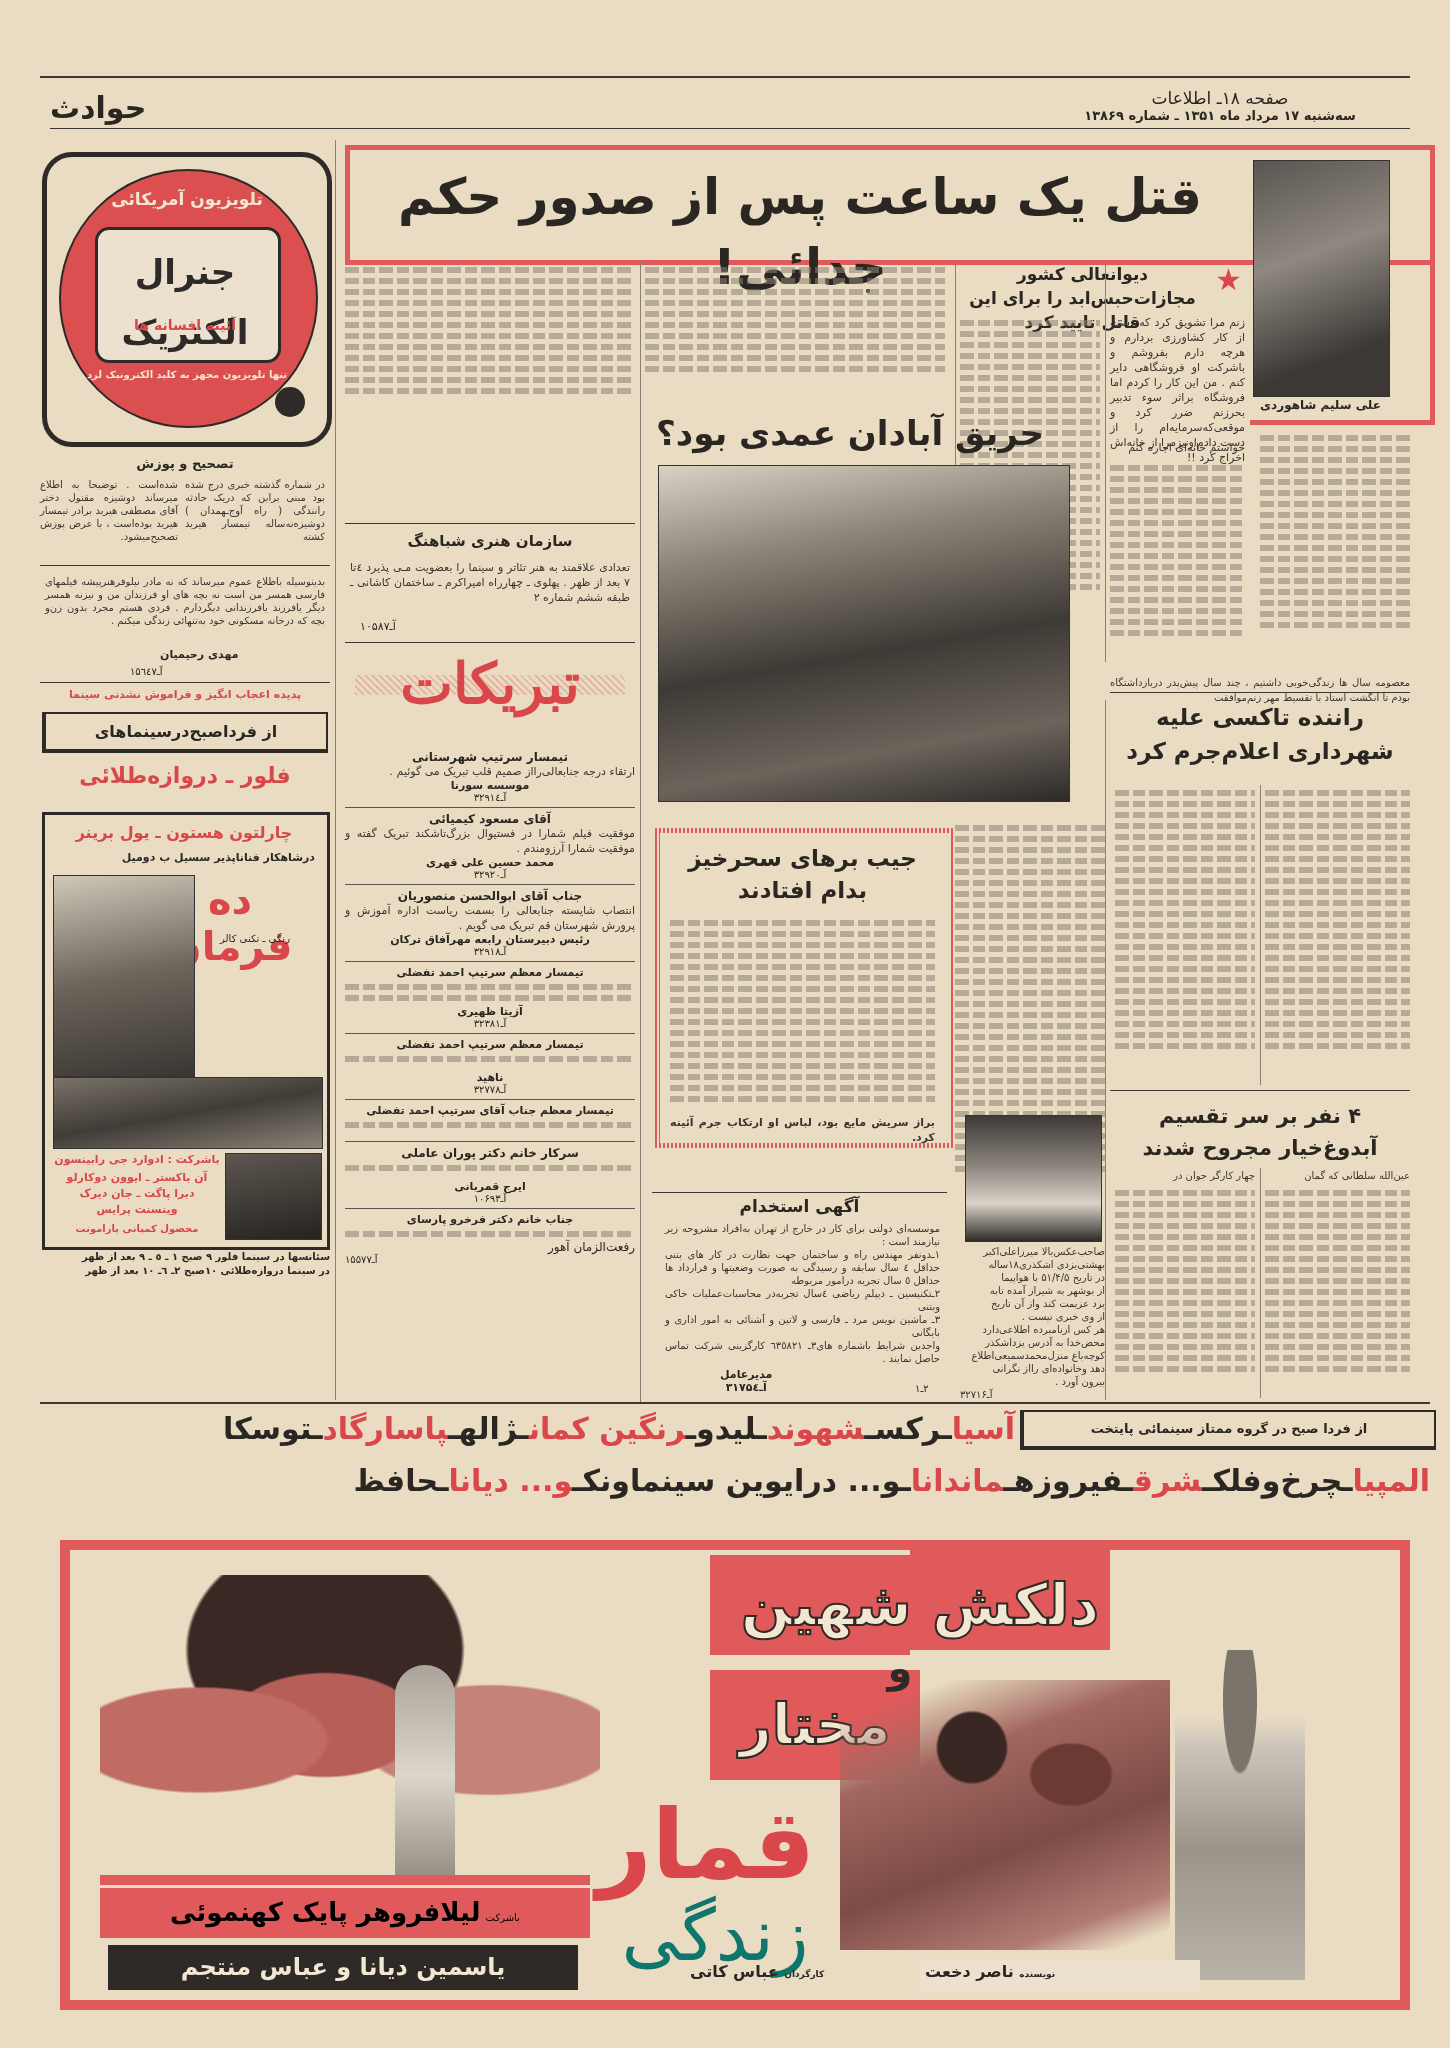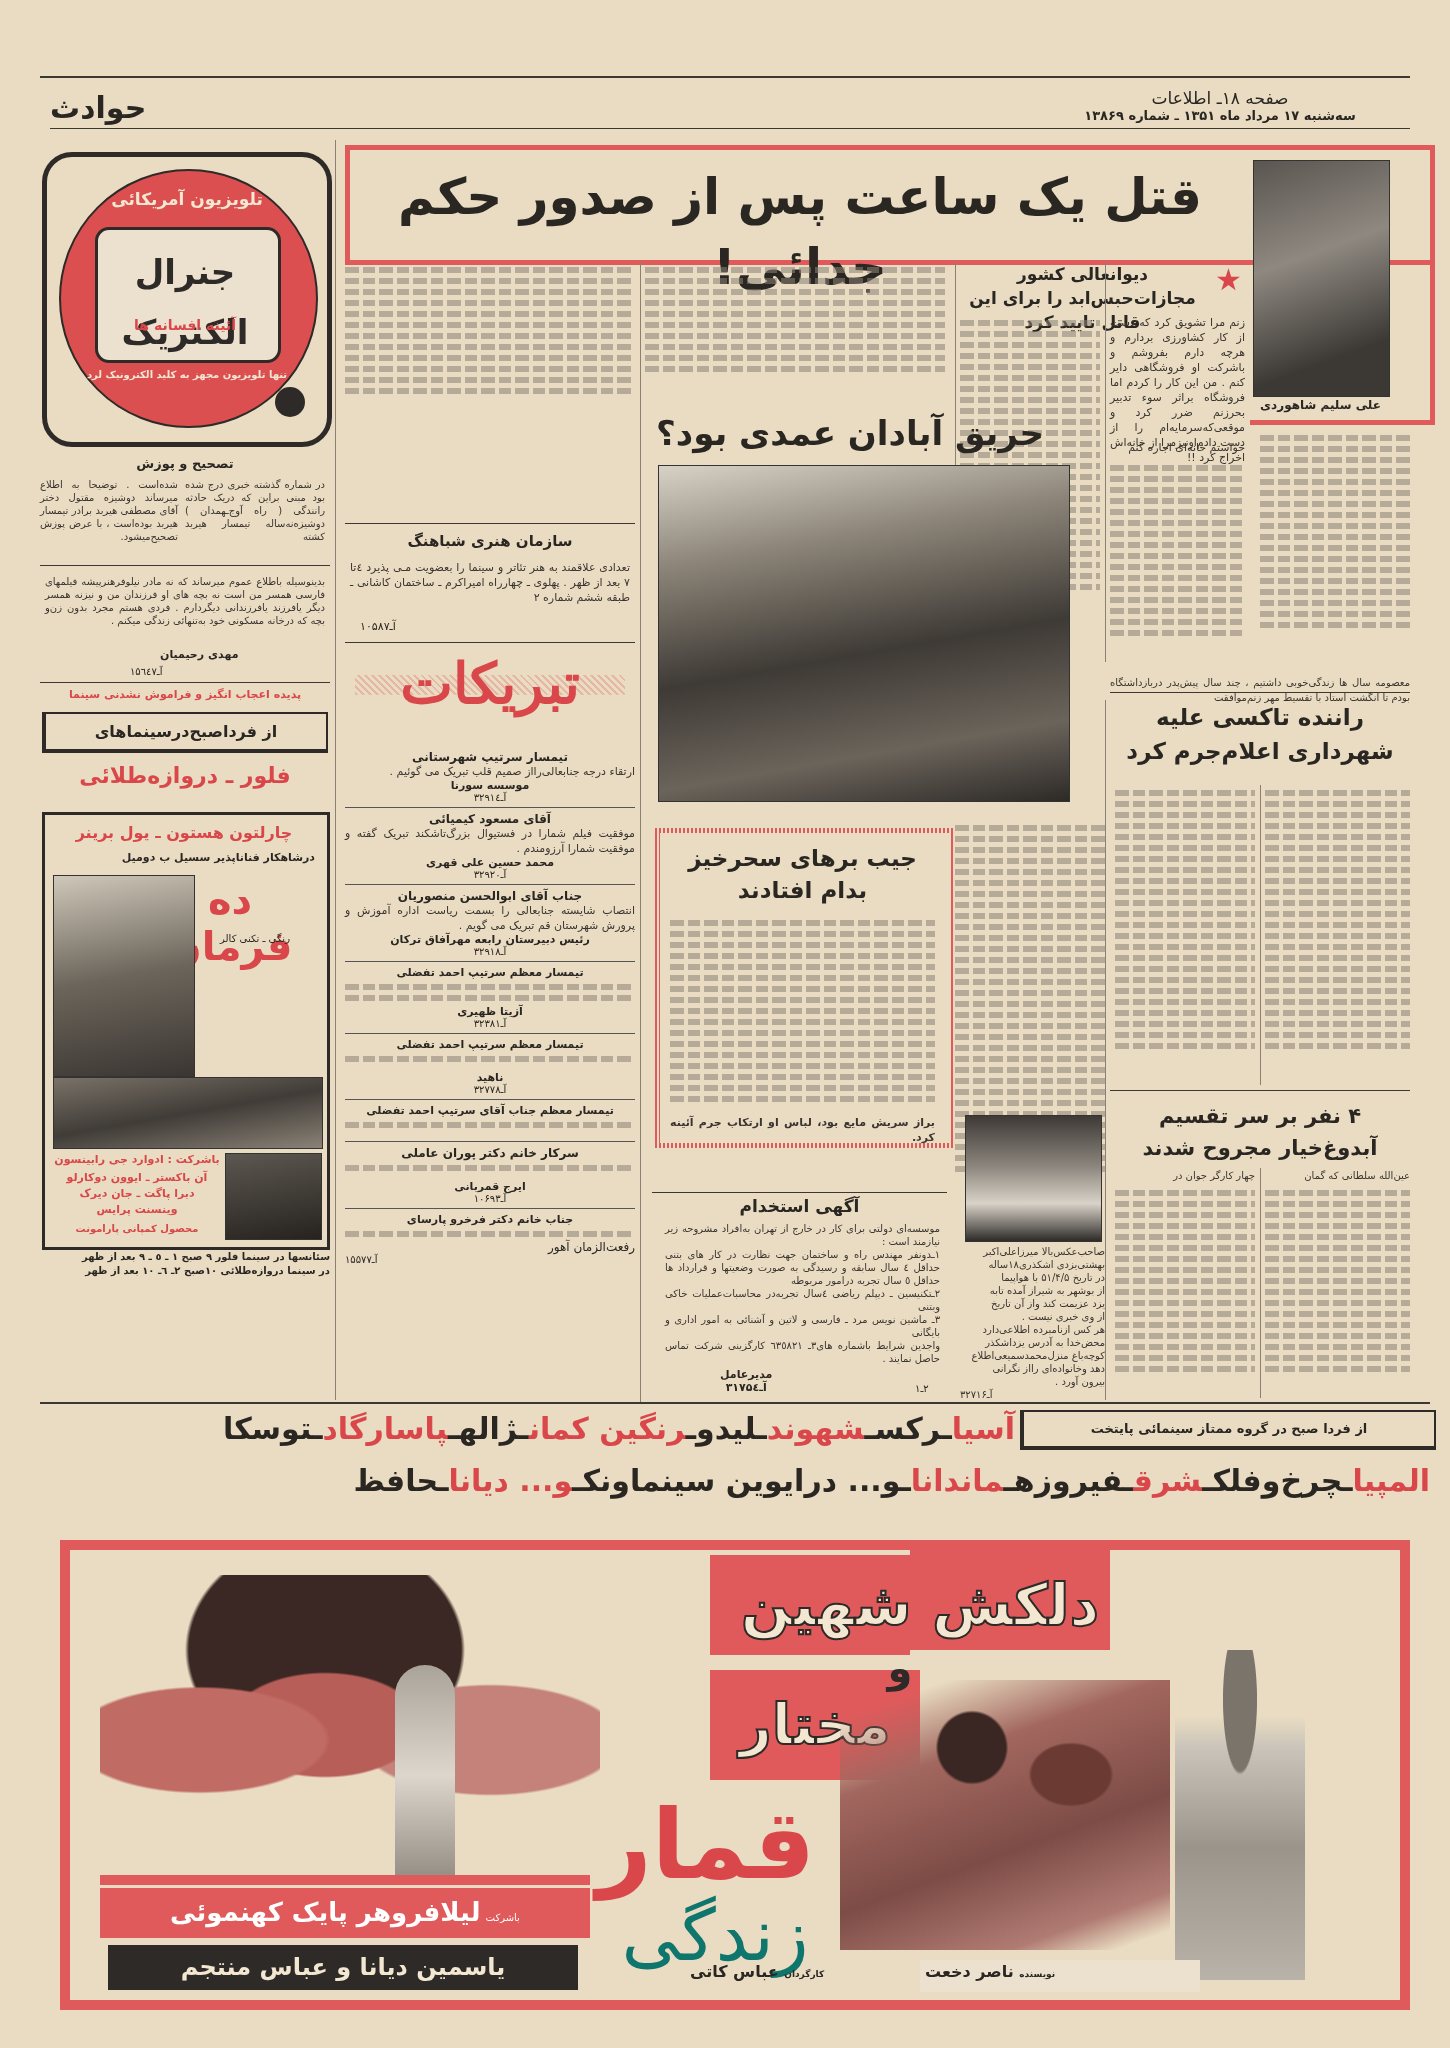--- a/index.html
+++ b/index.html
@@ -459,21 +459,21 @@
   <span class="red">آسیا</span><span>ـ</span><span>رکس</span><span>ـ</span><span class="red">شهوند</span><span>ـ</span><span>لیدو</span><span>ـ</span><span class="red">رنگین کمان</span><span>ـ</span><span>ژاله</span><span>ـ</span><span class="red">پاسارگاد</span><span>ـ</span><span>توسکا</span>
 </div>
 <div class="abs ad-list-row" style="left:40px;top:1458px;width:1390px;font-size:30px;line-height:46px;white-space:nowrap;direction:rtl;text-align:right;">
   <span class="red">المپیا</span><span>ـ</span><span>چرخ‌وفلک</span><span>ـ</span><span class="red">شرق</span><span>ـ</span><span>فیروزه</span><span>ـ</span><span class="red">ماندانا</span><span>ـ</span><span>و... درایوین سینماونک</span><span>ـ</span><span class="red">و... دیانا</span><span>ـ</span><span>حافظ</span>
 </div>
 
 <div class="abs" style="left:60px;top:1540px;width:1350px;height:470px;border:10px solid #e05a5b;box-sizing:border-box;"></div>
 <div class="abs" style="left:100px;top:1575px;width:500px;height:300px;background:radial-gradient(ellipse at 20% 55%,#c06c64 0 22%,transparent 23%),radial-gradient(ellipse at 45% 50%,#b85e58 0 24%,transparent 25%),radial-gradient(ellipse at 78% 55%,#c5827a 0 23%,transparent 24%),radial-gradient(ellipse at 45% 25%,#3b2724 0 35%,transparent 36%);"></div>
 <div class="abs" style="left:395px;top:1665px;width:60px;height:220px;background:linear-gradient(180deg,#a9a39a,#dcd6cc 50%,#8f8980);border-radius:30px 30px 8px 8px;"></div>
 <div class="abs" style="left:100px;top:1875px;width:490px;height:10px;background:#e05a5b;"></div>
-<div class="abs" style="left:100px;top:1888px;width:490px;height:50px;background:#e05a5b;text-align:center;color:#ffffff;">
+<div class="abs" style="left:100px;top:1888px;width:490px;height:50px;background:#e05a5b;text-align:center;color:#000000;">
   <span style="font-size:10px;">باشرکت</span>
   <span style="font-size:26px;font-weight:bold;line-height:48px;">لیلافروهر پایک کهنموئی</span>
 </div>
 <div class="abs" style="left:108px;top:1945px;width:470px;height:45px;background:#2d2a27;color:#f3e7d2;text-align:center;font-size:24px;font-weight:bold;line-height:45px;">یاسمین دیانا و عباس منتجم</div>
 
 <div class="abs" style="left:910px;top:1545px;width:200px;height:105px;background:#e05a5b;"></div>
 <div class="abs" style="left:710px;top:1555px;width:200px;height:100px;background:#e05a5b;"></div>
 <div class="abs" style="left:710px;top:1670px;width:210px;height:110px;background:#e05a5b;"></div>
 <div class="abs" style="left:720px;top:1555px;width:400px;text-align:center;font-size:58px;font-weight:bold;color:#f3e7d2;-webkit-text-stroke:2px #2d2a27;line-height:100px;">دلکش شهین</div>
 <div class="abs" style="left:880px;top:1645px;width:40px;text-align:center;font-size:40px;font-weight:bold;color:#2d2a27;">و</div>

